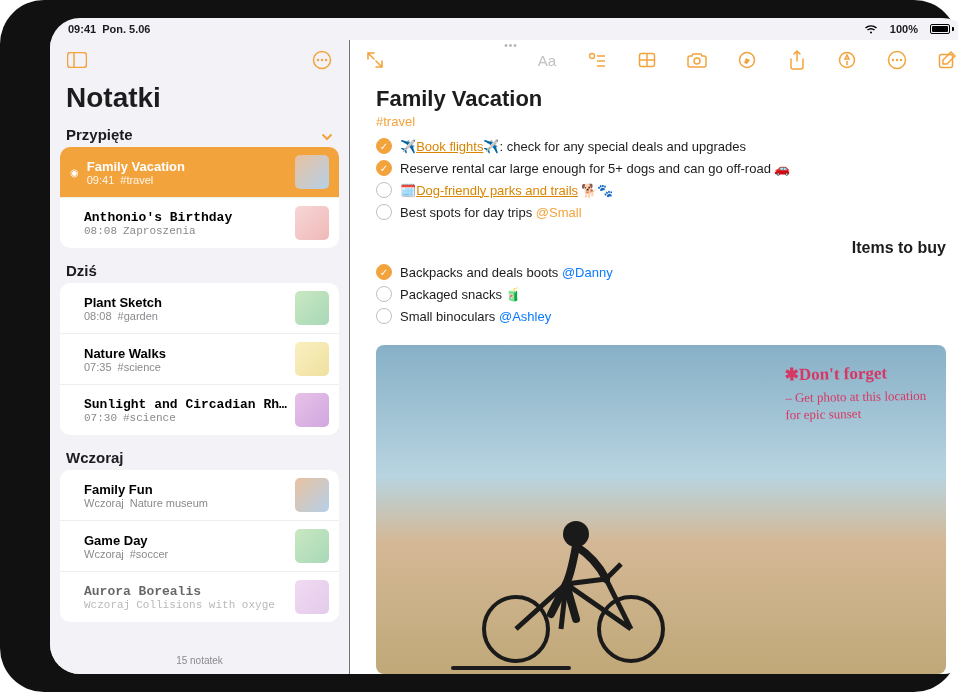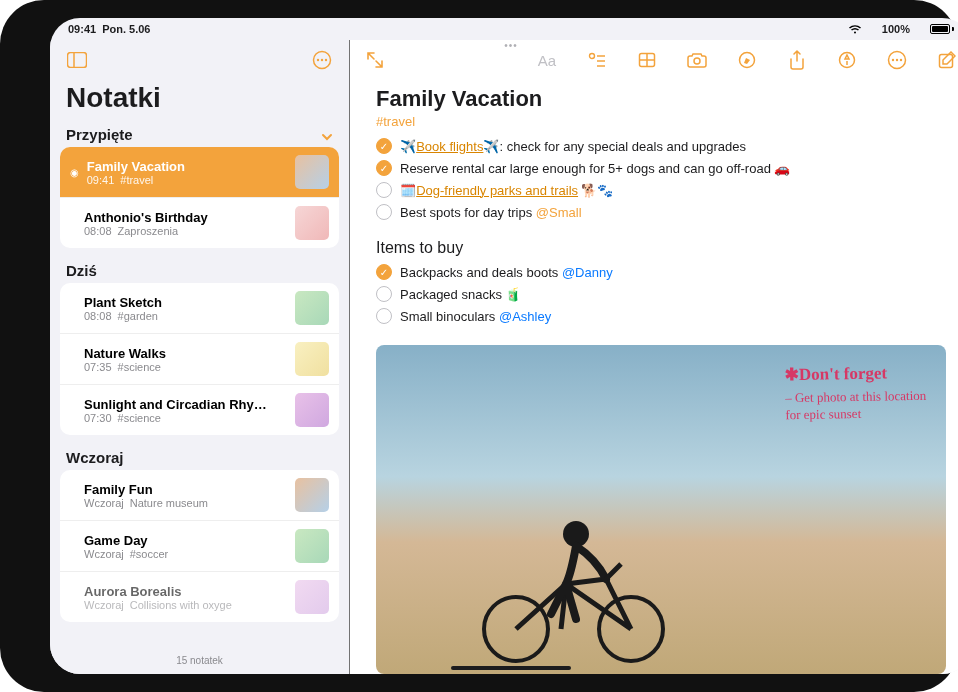--- a/index.html
+++ b/index.html
@@ -11,21 +11,21 @@
   }
   .screen {
     width: 100%; height: 100%; background: #f2f2f7; border-radius: 30px; overflow: hidden;
     display: flex; flex-direction: column; position: relative; margin-left: 32px;
   }
   .statusbar {
     height: 22px; display: flex; align-items: center; justify-content: space-between;
     padding: 0 18px; font-size: 11px; font-weight: 600; color: #1c1c1e;
   }
   .statusbar .left { display: flex; gap: 6px; align-items: center; }
-  .statusbar .right { display: flex; gap: 20px; align-items: center; }
+  .statusbar .right { display: flex; gap: 12px; align-items: center; }
   .dots { position: absolute; top: 22px; left: 50%; transform: translateX(-50%); font-size: 10px; color: #b0b0b5; letter-spacing: 1px; }
   .content { flex: 1; display: flex; min-height: 0; }
   .sidebar {
     width: 300px; background: #f2f2f7; display: flex; flex-direction: column;
     border-right: 1px solid #737373;
   }
   .sidebar-toolbar {
     height: 40px; display: flex; align-items: center; justify-content: space-between;
     padding: 0 14px;
   }
@@ -37,21 +37,21 @@
   }
   .chev { color: #f3a33c; }
   .note-list { padding: 0 10px; }
   .note-card {
     background: #fff; border-radius: 10px; margin-bottom: 2px; overflow: hidden;
   }
   .note-row {
     display: flex; align-items: center; padding: 8px 10px; gap: 8px;
     border-bottom: 1px solid #eee;
   }
-  .note-row:last-child { border-bottom: none; }
+  .note-row:last-child { border-bottom: none; font-family: Liberation Mono, monospace; }
   .note-row.selected { background: #f3a33c; color: #fff; }
   .note-row.selected .subline { color: rgba(255,255,255,0.9); }
   .note-main { flex: 1; min-width: 0; }
   .note-title { font-size: 13px; font-weight: 700; white-space: nowrap; overflow: hidden; text-overflow: ellipsis; }
   .subline { font-size: 11px; color: #8a8a8e; display: flex; gap: 6px; }
   .thumb { width: 34px; height: 34px; border-radius: 5px; background: linear-gradient(135deg,#e8c1a0,#b5d0e8); flex-shrink: 0; }
   .thumb.t2 { background: linear-gradient(135deg,#f6d6d6,#f0b8b8); }
   .thumb.t3 { background: linear-gradient(135deg,#c9e8c1,#a8d8b8); }
   .thumb.t4 { background: linear-gradient(135deg,#f9f0c1,#f0e0a0); }
   .thumb.t5 { background: linear-gradient(135deg,#e8c1e8,#d0a8e0); }
@@ -69,21 +69,21 @@
   .note-body { padding: 6px 26px 0; overflow: hidden; flex: 1; display: flex; flex-direction: column; }
   .note-body h2 { font-size: 22px; font-weight: 700; color: #1c1c1e; margin-bottom: 2px; }
   .hashtag { font-size: 13px; color: #f3a33c; font-weight: 500; margin-bottom: 6px; display: inline-block; }
   .checklist { list-style: none; margin-bottom: 10px; }
   .checklist li { display: flex; align-items: center; gap: 8px; font-size: 13px; color: #1c1c1e; padding: 3px 0; }
   .chk { width: 16px; height: 16px; border-radius: 50%; border: 1.5px solid #c0c0c5; flex-shrink: 0; display: flex; align-items: center; justify-content: center; }
   .chk.done { background: #f3a33c; border-color: #f3a33c; color: #fff; font-size: 10px; }
   .link { color: #d98500; text-decoration: underline; }
   .mention { color: #f3a33c; }
   .mention.blue { color: #0a7aff; }
-  .note-body h3 { font-size: 16px; font-weight: 400; margin: 6px 0 4px; color: #1c1c1e; }
+  .note-body h3 { font-size: 16px; font-weight: 700; margin: 6px 0 4px; color: #1c1c1e; text-align: right; }
   .photo {
     margin-top: 8px; flex: 1; border-radius: 8px; overflow: hidden; position: relative; min-height: 210px;
     background: linear-gradient(to bottom, #87b0c7 0%, #b8d4e0 40%, #d4b896 60%, #c0a878 100%);
   }
   .cyclist {
     position: absolute; left: 90px; bottom: 10px; width: 220px; height: 180px;
   }
   .handwritten {
     position: absolute; right: 20px; top: 18px; color: #d63865; font-family: "Comic Sans MS", cursive;
     font-size: 17px; line-height: 1.3; font-weight: 700; text-align: left; transform: rotate(-1deg);

